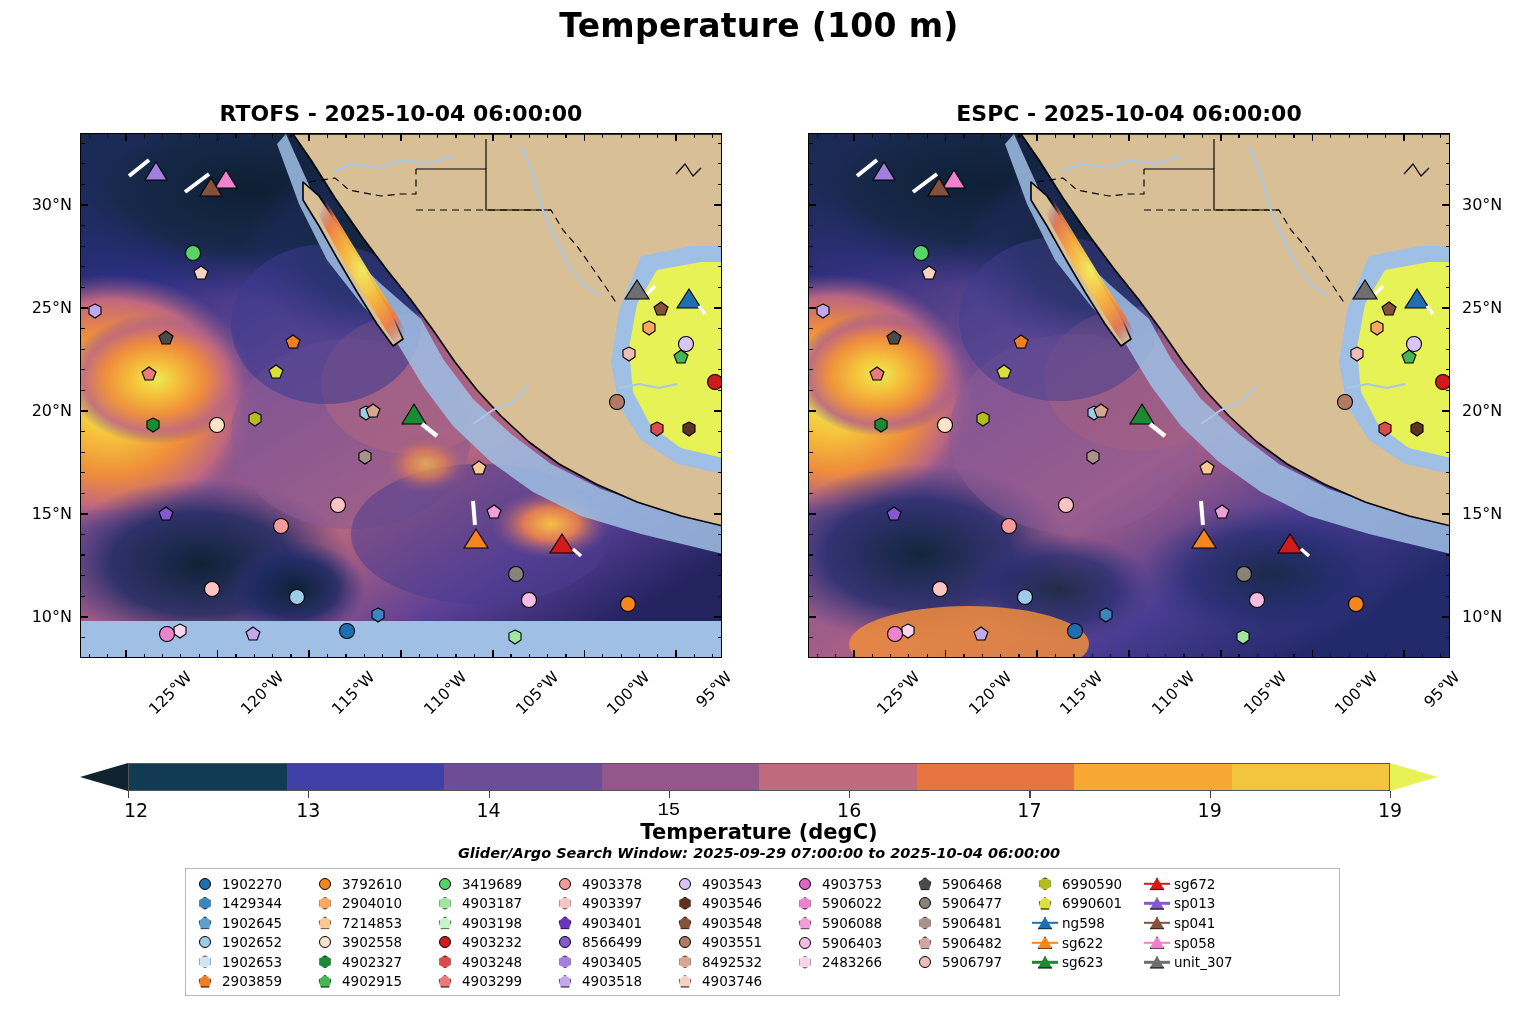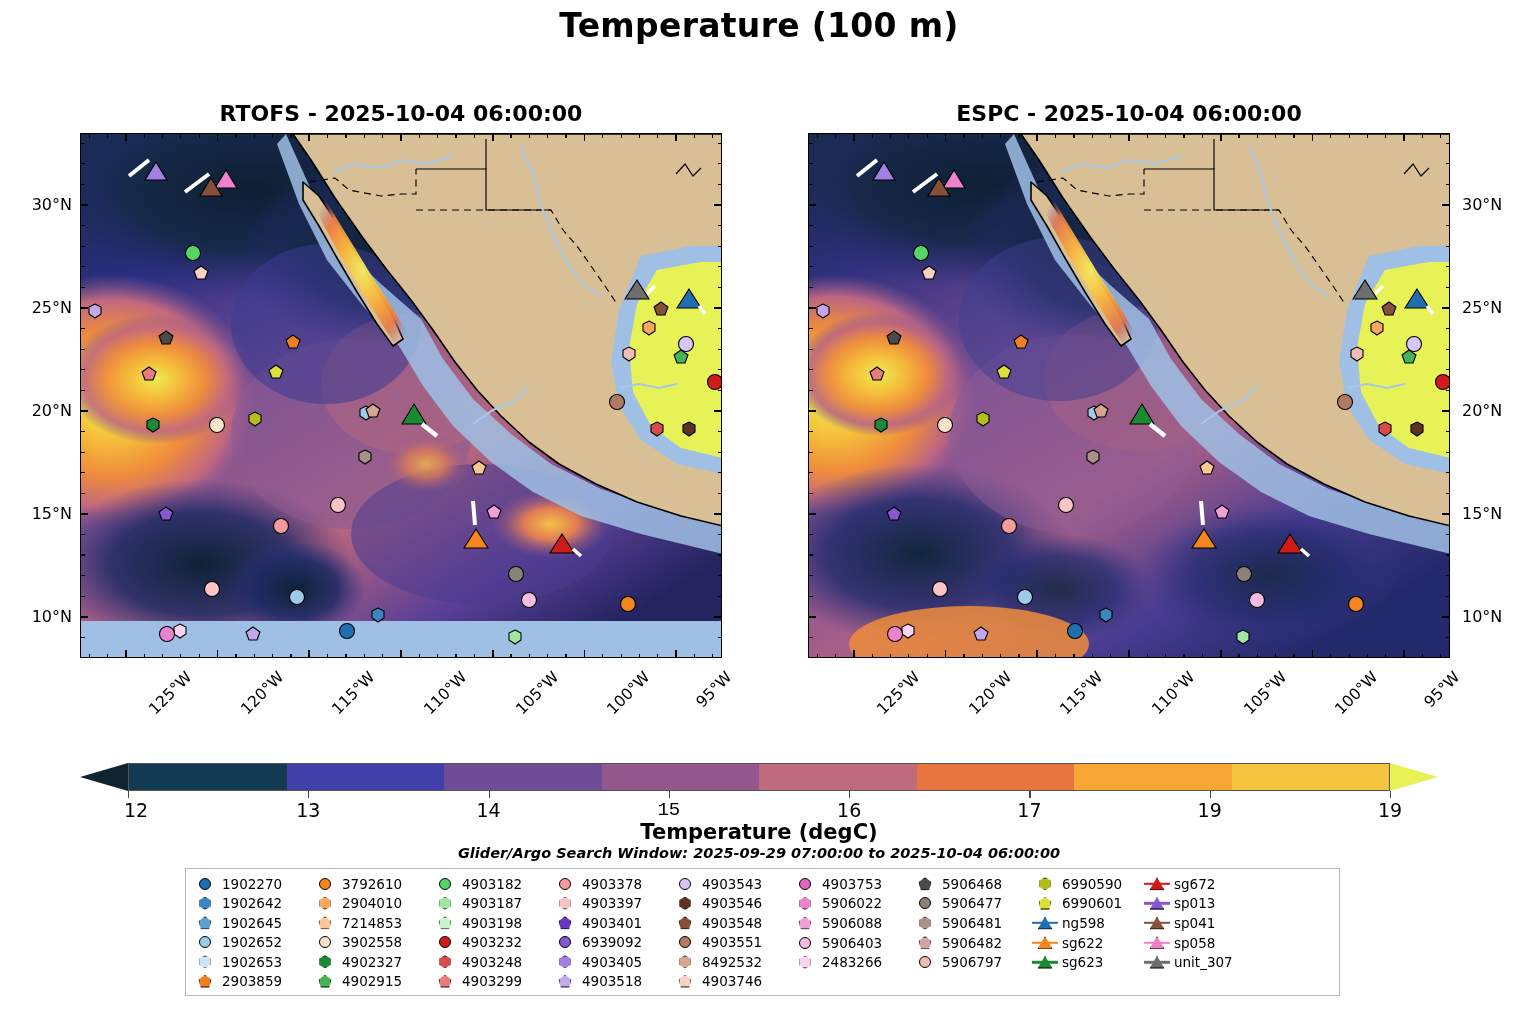--- a/index.html
+++ b/index.html
@@ -659,21 +659,21 @@
       <div class="litem">
         <div class="lmark">
           <div class="mk mk-circle" style="background: rgb(31, 111, 176);"></div>
         </div>
         <div class="ltext">1902270</div>
       </div>
       <div class="litem">
         <div class="lmark">
           <div class="mk mk-hex" style="background: rgb(58, 134, 192);"></div>
         </div>
-        <div class="ltext">1902642</div>
+        <div class="ltext">1429344</div>
       </div>
       <div class="litem">
         <div class="lmark">
           <div class="mk mk-pent" style="background: rgb(95, 159, 208);"></div>
         </div>
         <div class="ltext">1902645</div>
       </div>
       <div class="litem">
         <div class="lmark">
           <div class="mk mk-circle" style="background: rgb(158, 203, 232);"></div>
@@ -729,21 +729,21 @@
           <div class="mk mk-pent" style="background: rgb(70, 181, 86);"></div>
         </div>
         <div class="ltext">4902915</div>
       </div>
     </div>
     <div class="lcol" style="width: 118px;">
       <div class="litem">
         <div class="lmark">
           <div class="mk mk-circle" style="background: rgb(86, 212, 104);"></div>
         </div>
-        <div class="ltext">4903182</div>
+        <div class="ltext">3419689</div>
       </div>
       <div class="litem">
         <div class="lmark">
           <div class="mk mk-hex" style="background: rgb(158, 230, 162);"></div>
         </div>
         <div class="ltext">4903187</div>
       </div>
       <div class="litem">
         <div class="lmark">
           <div class="mk mk-pent" style="background: rgb(200, 242, 201);"></div>
@@ -785,21 +785,21 @@
       <div class="litem">
         <div class="lmark">
           <div class="mk mk-pent" style="background: rgb(106, 53, 191);"></div>
         </div>
         <div class="ltext">4903401</div>
       </div>
       <div class="litem">
         <div class="lmark">
           <div class="mk mk-circle" style="background: rgb(134, 88, 207);"></div>
         </div>
-        <div class="ltext">6939092</div>
+        <div class="ltext">8566499</div>
       </div>
       <div class="litem">
         <div class="lmark">
           <div class="mk mk-hex" style="background: rgb(162, 127, 224);"></div>
         </div>
         <div class="ltext">4903405</div>
       </div>
       <div class="litem">
         <div class="lmark">
           <div class="mk mk-pent" style="background: rgb(196, 168, 238);"></div>

